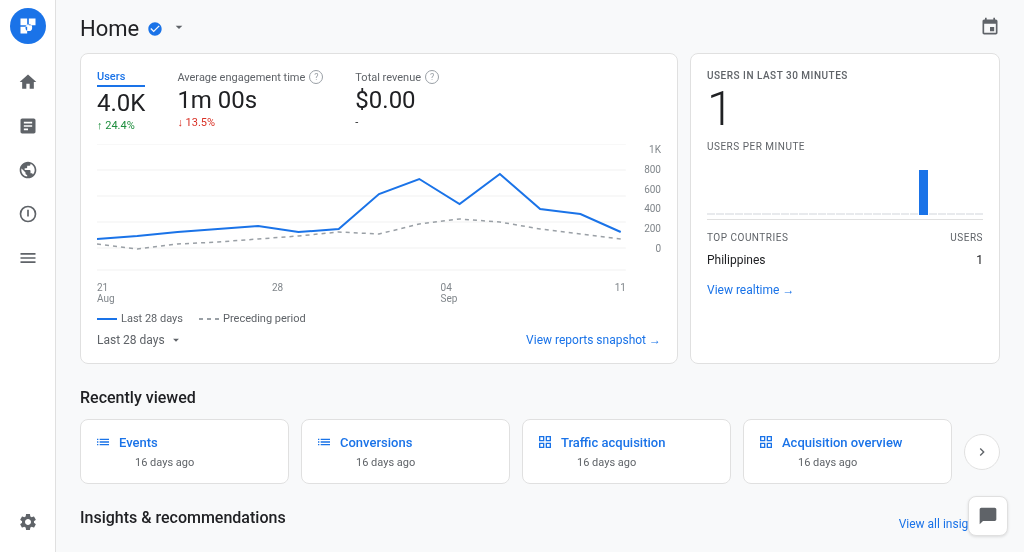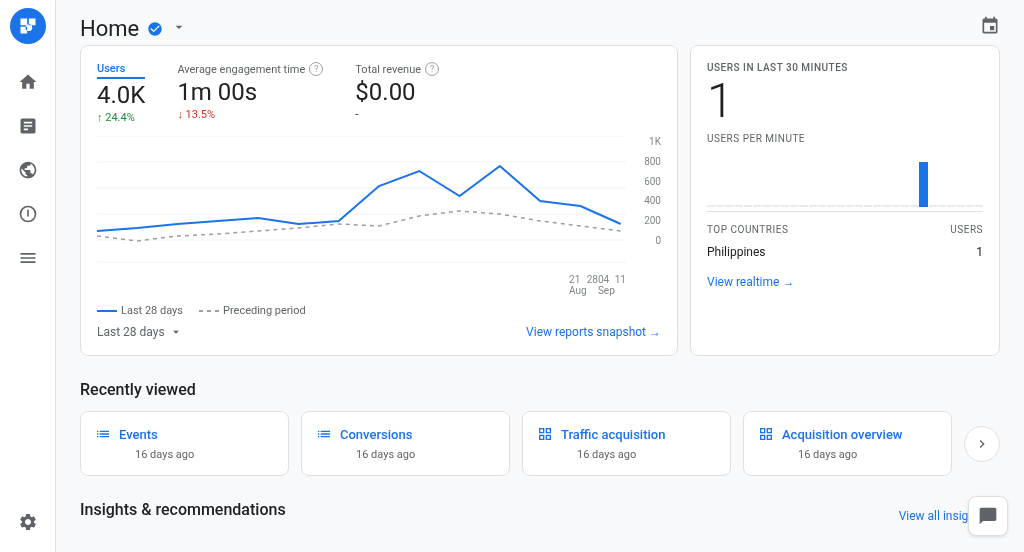--- a/index.html
+++ b/index.html
@@ -54,23 +54,23 @@
     
     .main {
       flex: 1;
       overflow-y: auto;
       padding: 16px 24px;
     }
 
     
     .page-header {
       display: flex;
-      align-items: flex-start;
+      align-items: center;
       justify-content: space-between;
-      margin-bottom: 4px;
+      margin-bottom: 12px;
     }
     .page-title-area {
       display: flex;
       align-items: center;
       gap: 8px;
     }
     .page-title {
       font-size: 22px;
       font-weight: 400;
       color: #202124;
@@ -158,21 +158,21 @@
       display: flex;
       flex-direction: column;
       justify-content: space-between;
       font-size: 10px;
       color: #80868b;
       width: 35px;
       text-align: right;
     }
     .chart-x-labels {
       display: flex;
-      justify-content: flex-end;
+      justify-content: space-between;
       font-size: 10px;
       color: #80868b;
       padding: 0 35px 0 0;
     }
     .chart-legend {
       display: flex;
       gap: 16px;
       font-size: 11px;
       color: #5f6368;
       margin-top: 8px;

